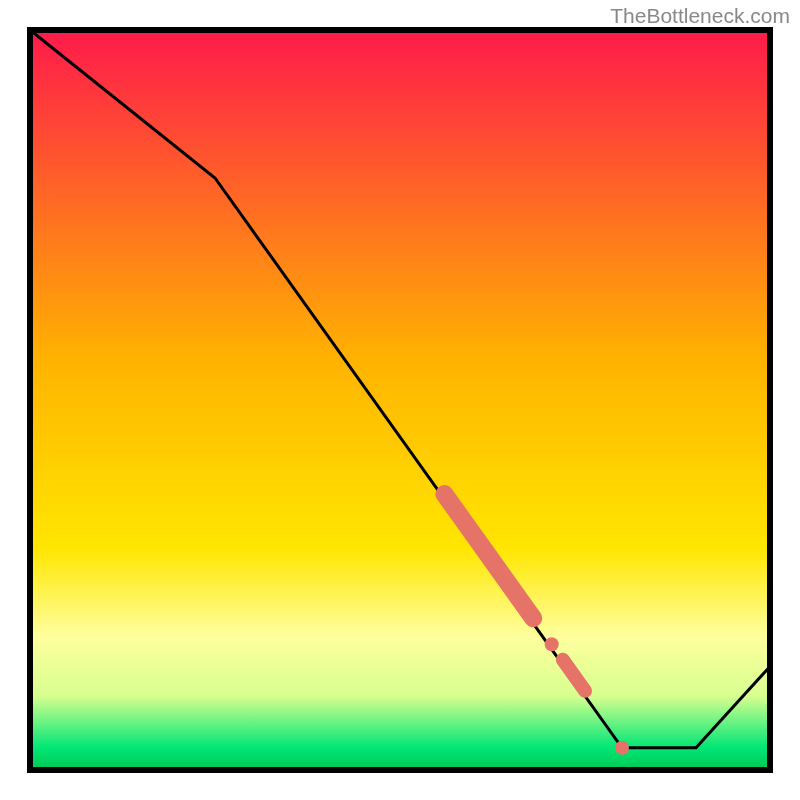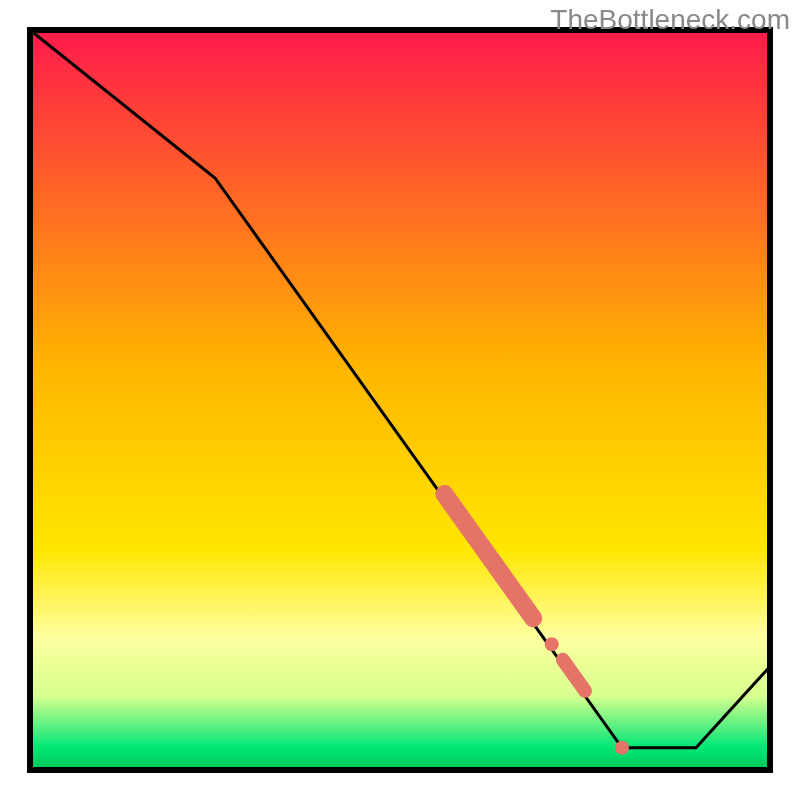--- a/index.html
+++ b/index.html
@@ -13,21 +13,21 @@
   .chart-container {
     position: relative;
     width: 800px;
     height: 800px;
   }
   .attribution {
     position: absolute;
     top: 4px;
     right: 10px;
     font-family: Arial, Helvetica, sans-serif;
-    font-size: 28px;
+    font-size: 21px;
     color: #888888;
     font-weight: 500;
     z-index: 10;
   }
   svg.chart {
     position: absolute;
     top: 0;
     left: 0;
   }
 </style>

